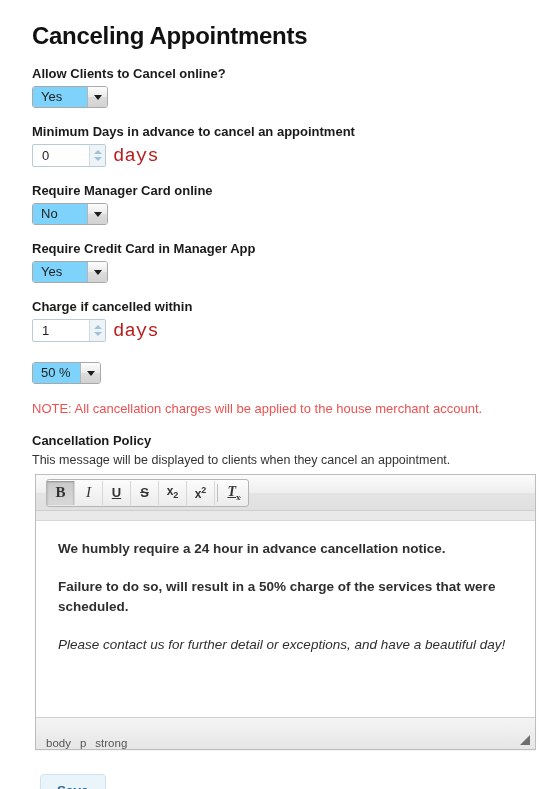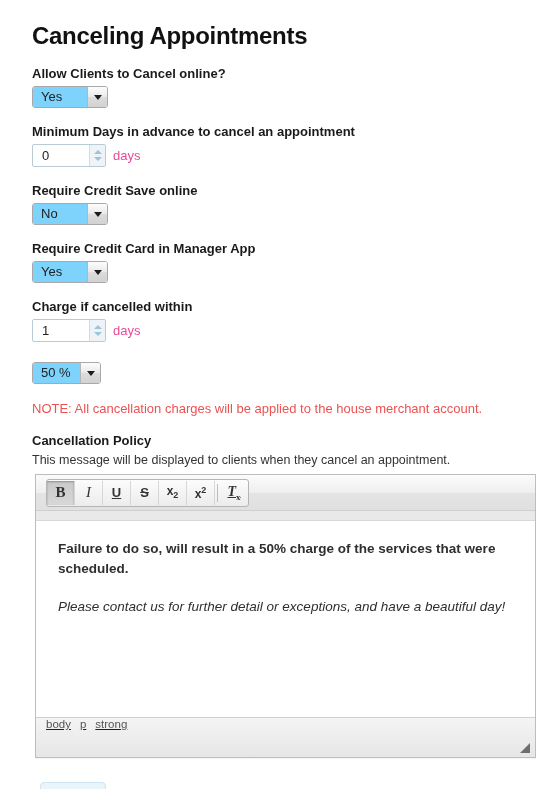--- a/index.html
+++ b/index.html
@@ -124,23 +124,24 @@
     border-right: 4px solid transparent;
     border-bottom: 4px solid #9fc2d8;
   }
   .spin-down {
     width: 0; height: 0;
     border-left: 4px solid transparent;
     border-right: 4px solid transparent;
     border-top: 4px solid #9fc2d8;
   }
   .unit-label {
-    font-size: 13px;
-    color: #ec4899;
+    font-size: 19px;
+    color: #b91c1c;
     margin-left: 7px;
+    font-family: Liberation Mono, monospace;
   }
 
   
   .note-text {
     font-size: 13px;
     color: #ec5252;
     line-height: 17px;
     padding: 0 0 0 16px;
   }
 
@@ -236,29 +237,28 @@
   .editor-body p {
     margin: 0 0 18px 0;
     font-size: 13.5px;
     line-height: 20px;
     color: #2f2f2f;
   }
   .editor-body p.bold { font-weight: bold; }
   .editor-body p.italic { font-style: italic; margin-bottom: 0; }
 
   .editor-status {
-    height: 40px;
+    height: 32px;
     background: linear-gradient(to bottom, #f4f4f4, #e6e6e6);
     border-top: 1px solid #cfcfcf;
     display: flex;
-    align-items: flex-start;
+    align-items: flex-end;
     padding: 0 8px 0 10px;
     box-sizing: border-box;
     position: relative;
-    text-decoration: underline;
   }
   .status-path {
     font-size: 11.5px;
     color: #555;
     display: flex;
     gap: 9px;
   }
   .status-path span { white-space: nowrap; }
   .resize-handle {
     position: absolute;
@@ -320,21 +320,21 @@
           <span class="spin-down"></span>
         </div>
       </div>
       <span class="unit-label">days</span>
     </div>
   </div>
 
   <div class="spacer-16"></div>
 
   <div class="field-group">
-    <div class="field-label">Require Credit Save online</div>
+    <div class="field-label">Require Manager Card online</div>
     <div class="spacer-4"></div>
     <div class="sel-wrap w-narrow">
       <div class="sel-value">No</div>
       <div class="sel-arrow-btn">
           <span class="caret-down"></span>
         </div>
     </div>
   </div>
 
   <div class="spacer-16"></div>
@@ -416,20 +416,21 @@
         <div class="tb-sep"></div>
         <div class="tb-btn">
             <span class="g-tx">T<sub>x</sub></span>
           </div>
       </div>
     </div>
 
     <div class="editor-strip"></div>
 
     <div class="editor-body">
+      <p class="bold">We humbly require a 24 hour in advance cancellation notice.</p>
       <p class="bold">Failure to do so, will result in a 50% charge of the services that were scheduled.</p>
       <p class="italic">Please contact us for further detail or exceptions, and have a beautiful day!</p>
     </div>
 
     <div class="editor-status">
       <div class="status-path">
         <span>body</span>
         <span>p</span>
         <span>strong</span>
       </div>

